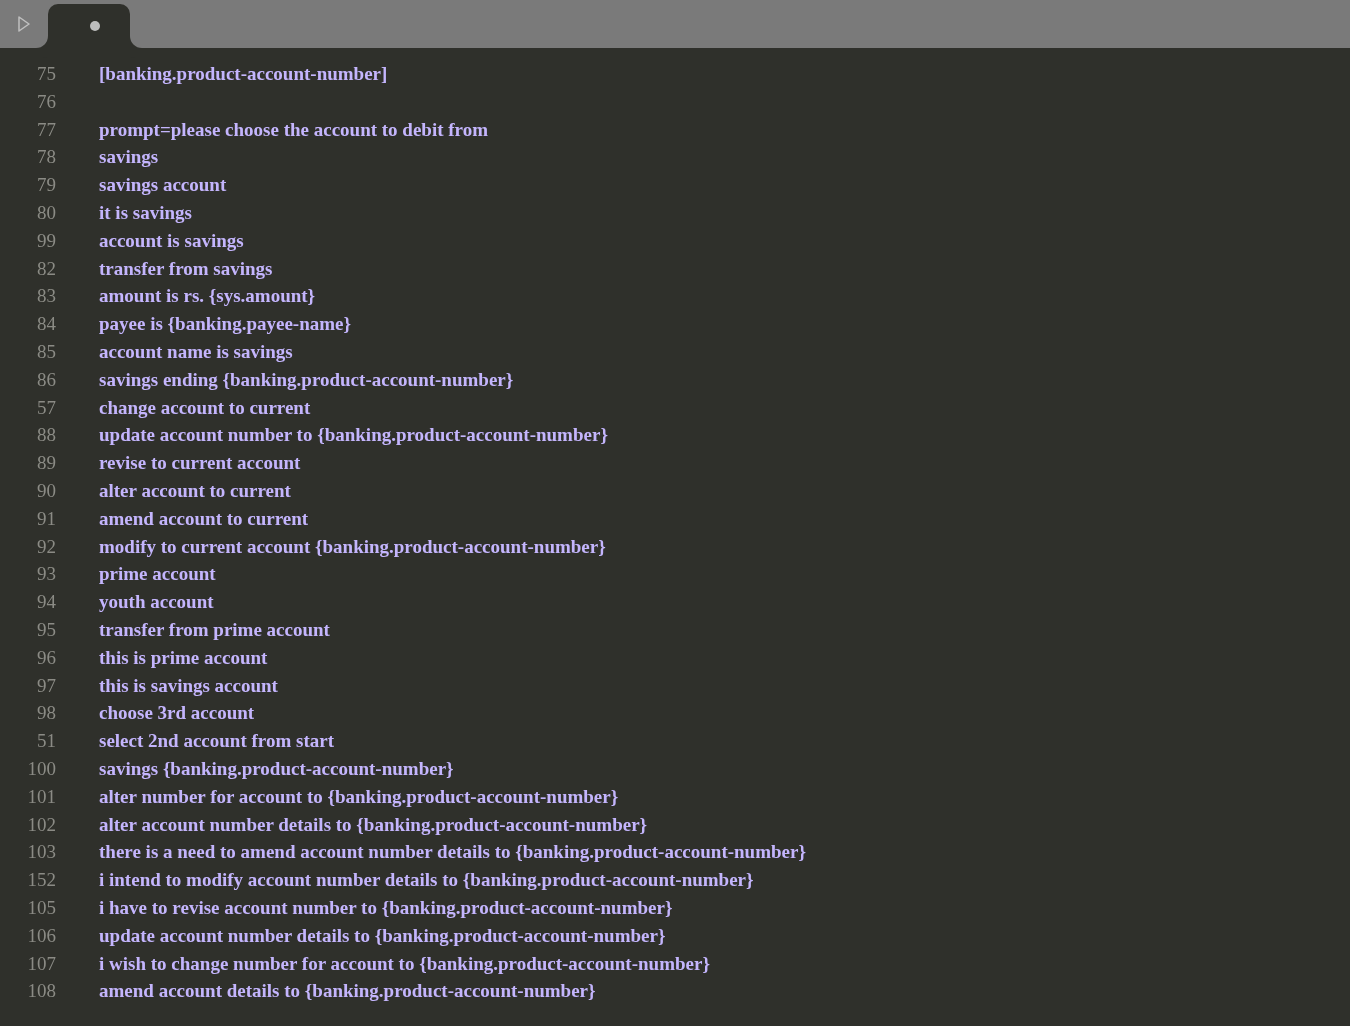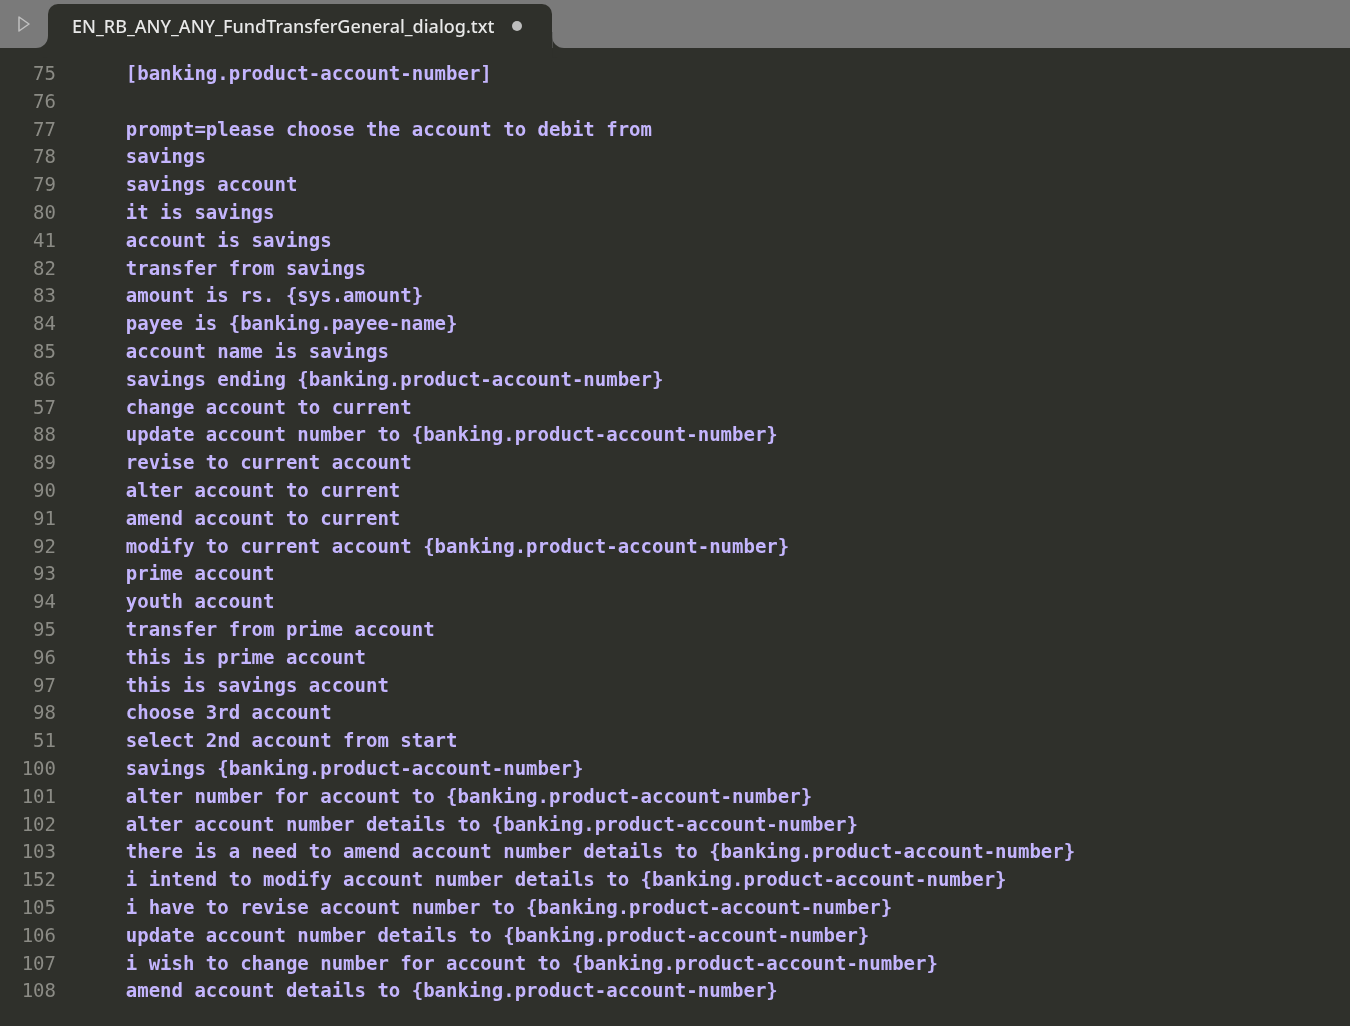--- a/index.html
+++ b/index.html
@@ -72,20 +72,21 @@
     width: 10px;
     height: 10px;
     border-radius: 50%;
     background: #bdbdbd;
     margin-left: 18px;
   }
   .editor {
     display: flex;
     height: calc(1026px - 48px);
     background: #2f302b;
+    font-family: Liberation Serif, serif;
   }
   .gutter {
     width: 70px;
     padding-top: 12px;
     text-align: right;
     color: #8b8b85;
     font-size: 19px;
     line-height: 27.8px;
     user-select: none;
     flex-shrink: 0;
@@ -107,35 +108,34 @@
 <body>
 
 <div class="top-bar">
   <div class="play-icon">
     <svg viewBox="0 0 16 16">
         <path d="M3 1 L13 8 L3 15 Z" fill="none" stroke="#c0c0c0" stroke-width="1.5" stroke-linejoin="round"></path>
       </svg>
   </div>
   <div class="tabs">
     <div class="tab">
-      <span class="tab-title">EN_RB_ANY_ANY_FundTransferGeneral_dialog.txt</span>
       <span class="tab-dirty"></span>
     </div>
   </div>
 </div>
 
 <div class="editor">
   <div class="gutter" id="gutter">
       <div class="ln">75</div>
       <div class="ln">76</div>
       <div class="ln">77</div>
       <div class="ln">78</div>
       <div class="ln">79</div>
       <div class="ln">80</div>
-      <div class="ln">41</div>
+      <div class="ln">99</div>
       <div class="ln">82</div>
       <div class="ln">83</div>
       <div class="ln">84</div>
       <div class="ln">85</div>
       <div class="ln">86</div>
       <div class="ln">57</div>
       <div class="ln">88</div>
       <div class="ln">89</div>
       <div class="ln">90</div>
       <div class="ln">91</div>

